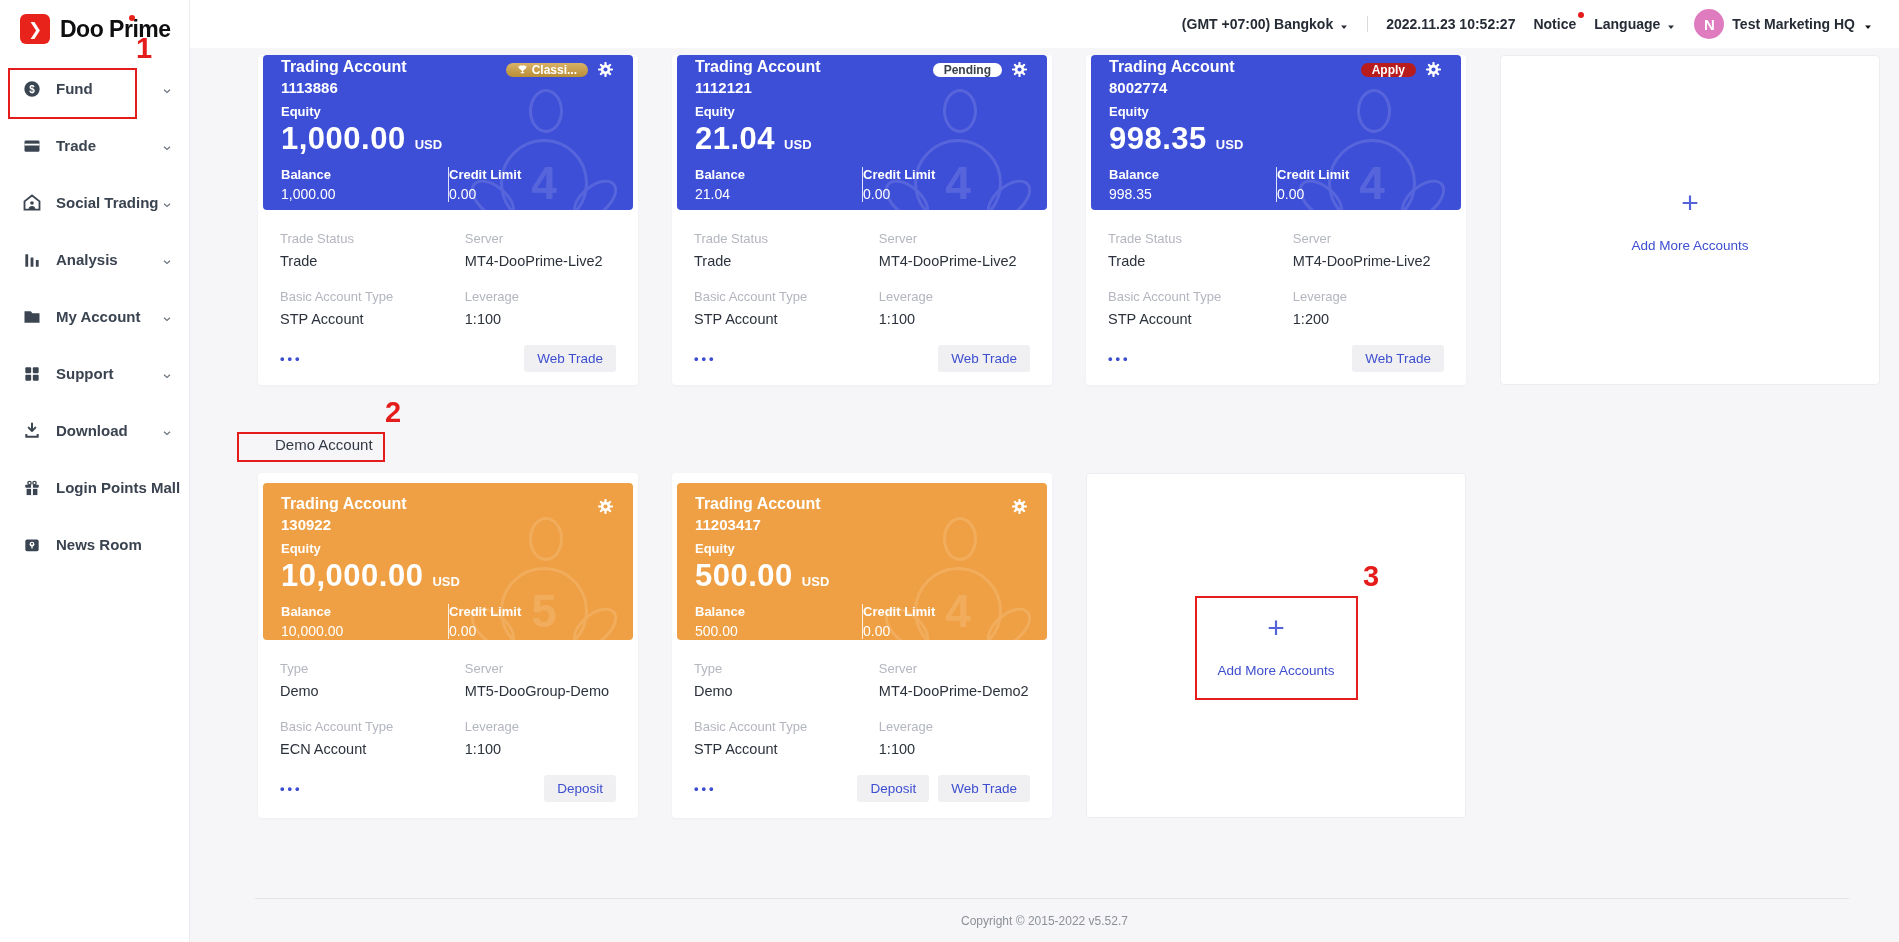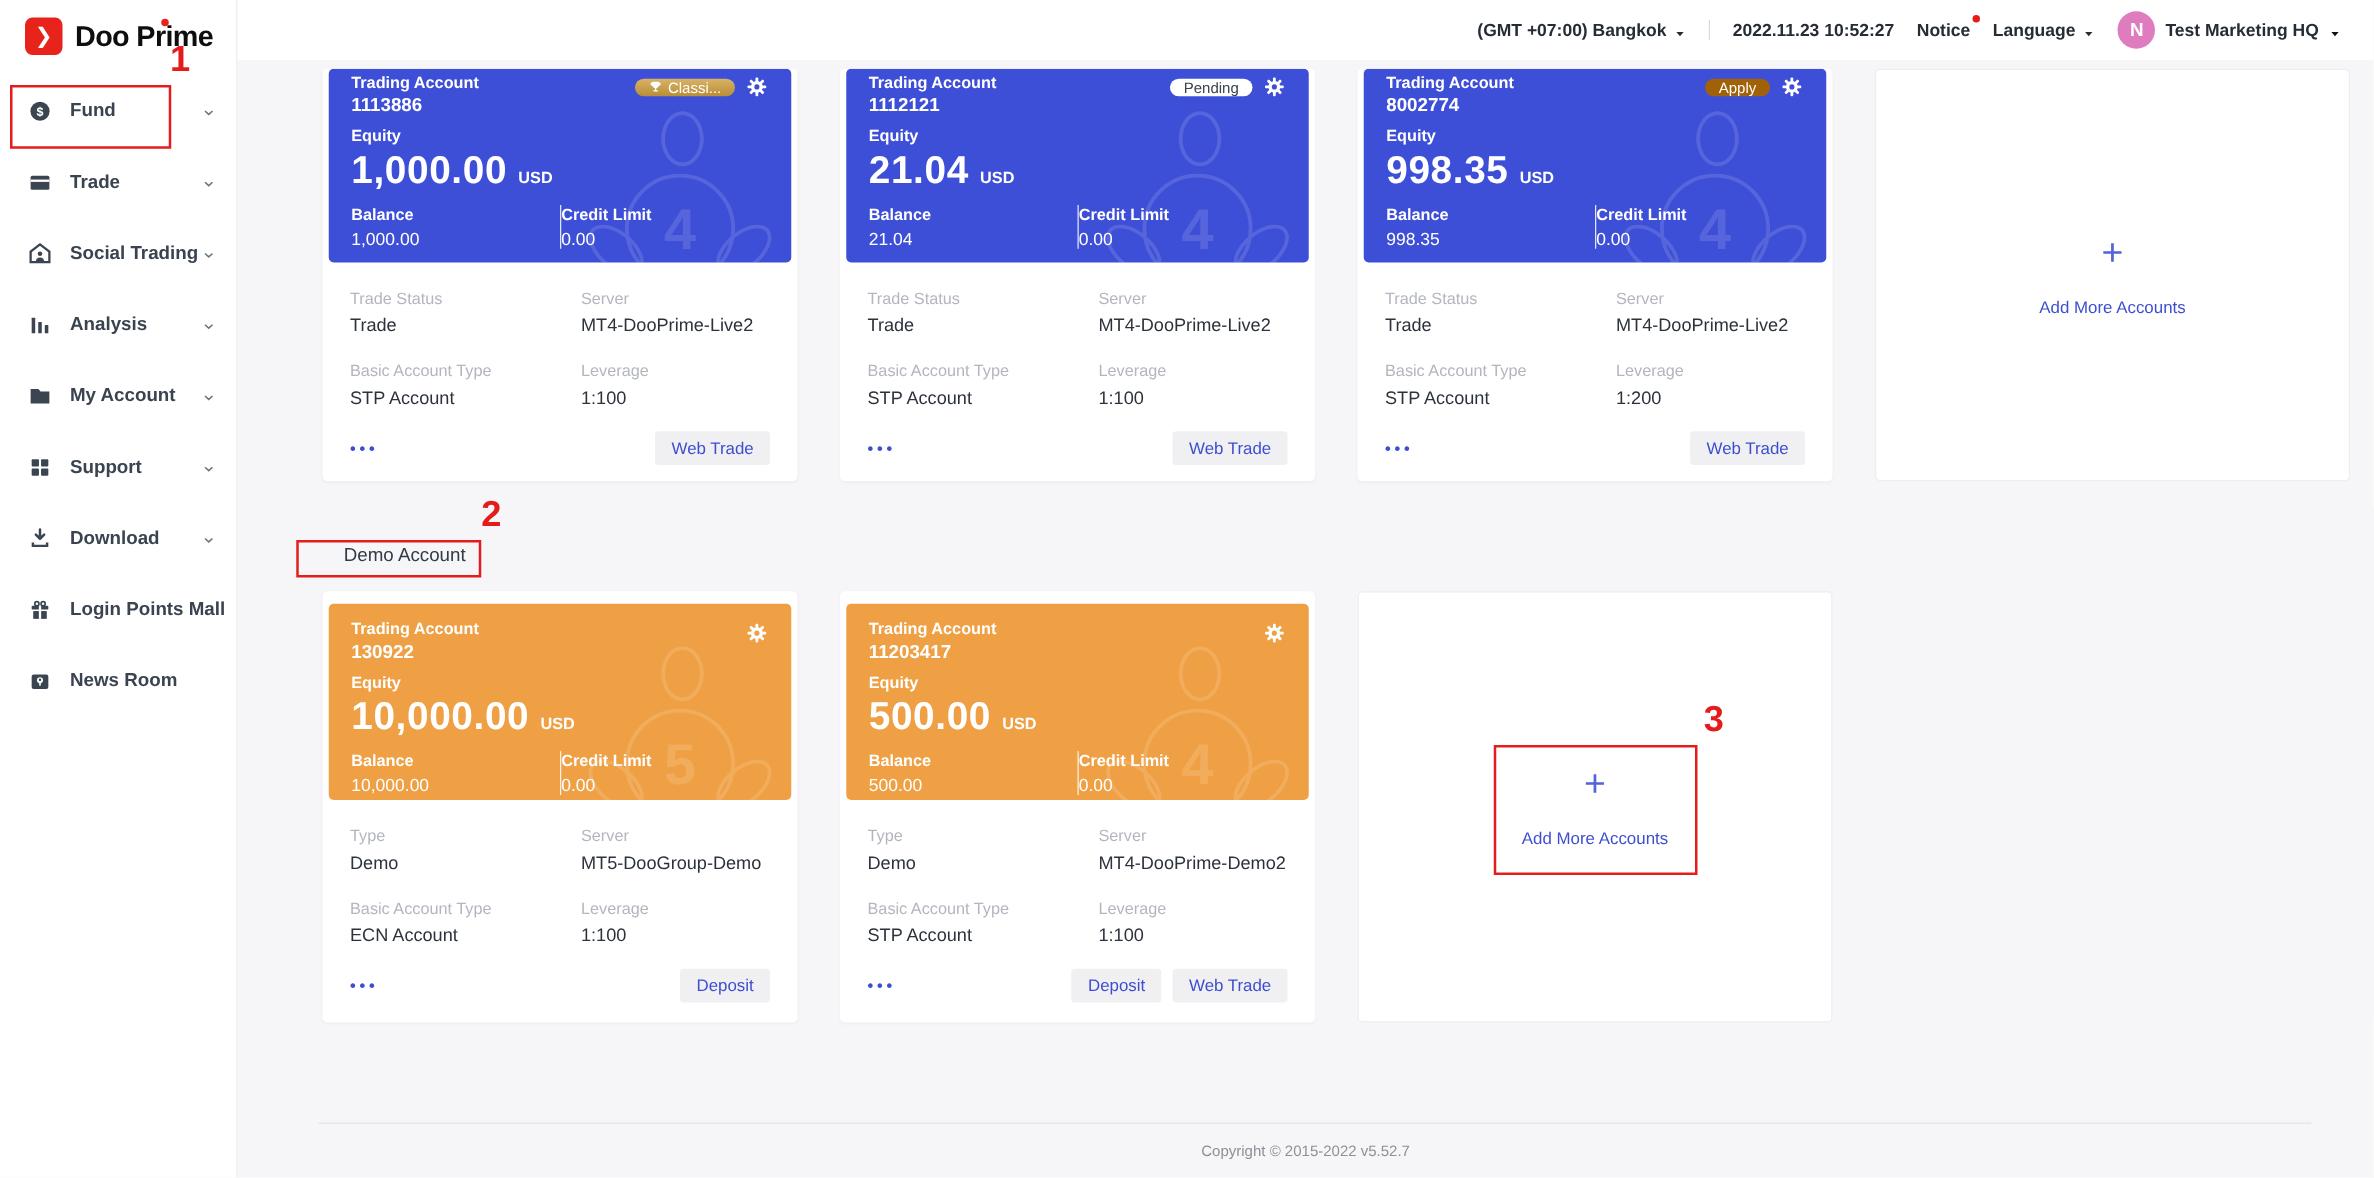--- a/index.html
+++ b/index.html
@@ -48,29 +48,29 @@
     padding-left:68px; margin-top:7px; }
   .cards-row.demo { grid-template-columns:repeat(3,380px); margin-top:11px; }
   .card { background:#fff; border-radius:4px; box-shadow:0 1px 3px rgba(0,0,0,0.04);
     position:relative; overflow:hidden; }
   .row-live .card { height:330px; }
   .demo .card { height:345px; }
 
   .banner { position:relative; margin:0 5px; border-radius:4px; color:#fff; overflow:hidden; }
   .banner.blue { background:#3e4fd7; height:155px; padding:3px 18px 0; }
   .banner.orange { background:#efa044; height:157px; margin-top:10px; padding:12px 18px 0; }
-  .ta-label { font-size:13px; font-weight:600; }
+  .ta-label { font-size:16px; font-weight:600; }
   .ta-number { font-size:15px; font-weight:600; margin-top:3px; }
   .banner-top { display:flex; justify-content:space-between; align-items:flex-start; }
   .banner-icons { display:flex; align-items:center; gap:8px; margin-top:2px; }
-  .badge { font-size:12px; font-weight:400; padding:0 11px; border-radius:11px;
+  .badge { font-size:12px; font-weight:700; padding:0 11px; border-radius:11px;
     display:flex; align-items:center; gap:4px; cursor:pointer; white-space:nowrap; }
   .badge.gold { background:linear-gradient(180deg,#d8b267,#b98e36); color:#fff; }
   .badge.white { background:#fff; color:#39424d; }
-  .badge.green { background:#a16207; color:#fff;align-items:center; }
+  .badge.green { background:#b91c1c; color:#fff;align-items:center; }
   .gear { cursor:pointer; display:flex; }
   .equity-label { font-size:13px; font-weight:600; margin-top:8px; }
   .equity-row { display:flex; align-items:baseline; margin-top:2px; }
   .equity-val { font-size:31px; font-weight:800; letter-spacing:0.5px; }
   .usd { font-size:13px; font-weight:700; margin-left:9px; }
   .bal-row { display:flex; margin-top:10px; }
   .bal-col { width:50%; position:relative; }
   .bal-col.right { border-left:1px solid rgba(255,255,255,0.85); }
   .bal-label { font-size:13px; font-weight:700; }
   .bal-val { font-size:14px; margin-top:4px; }

